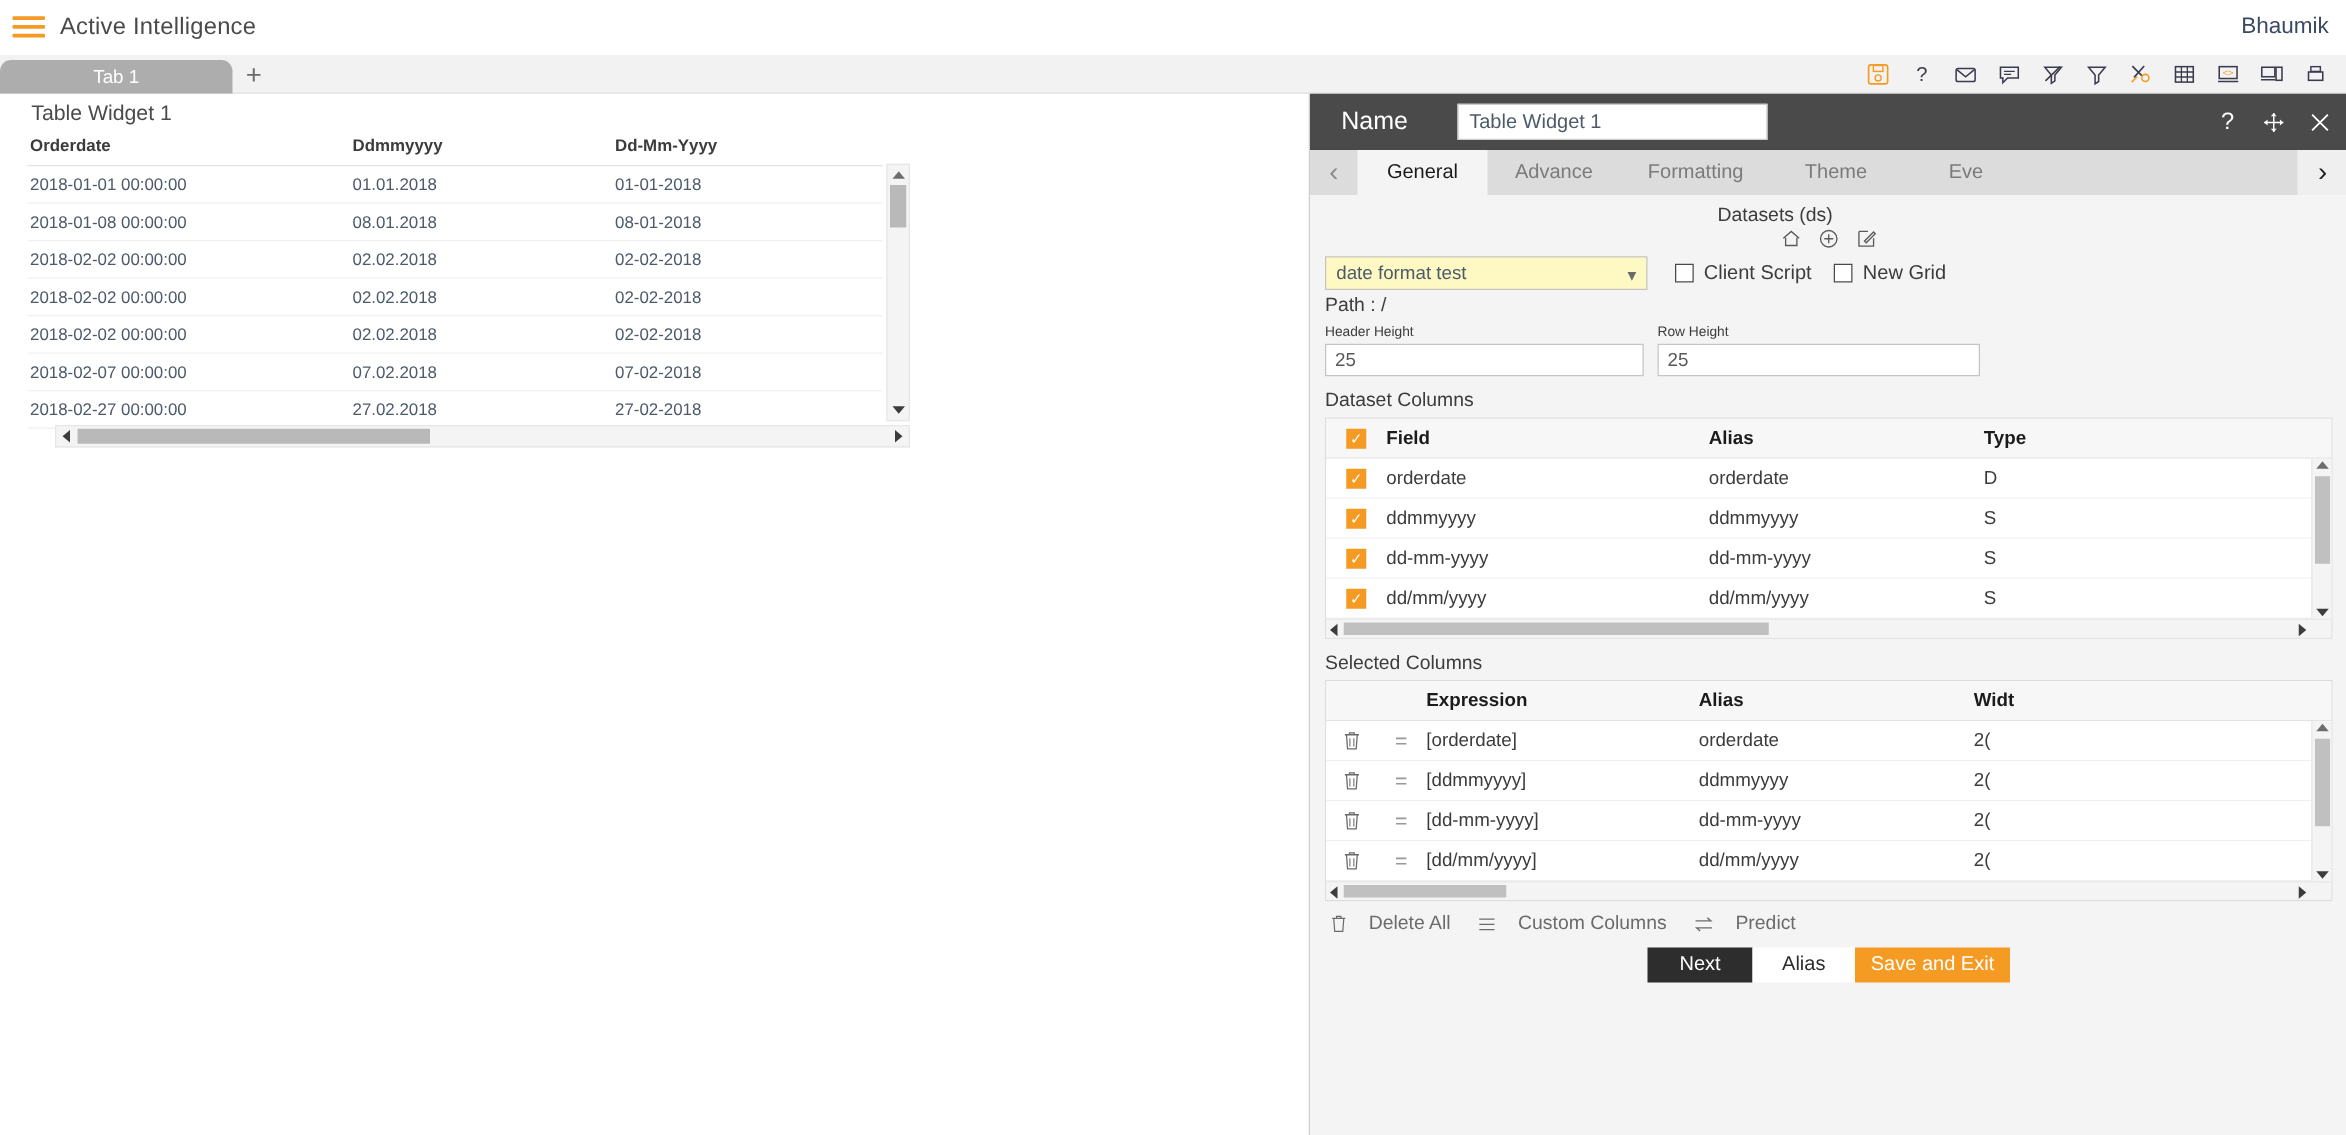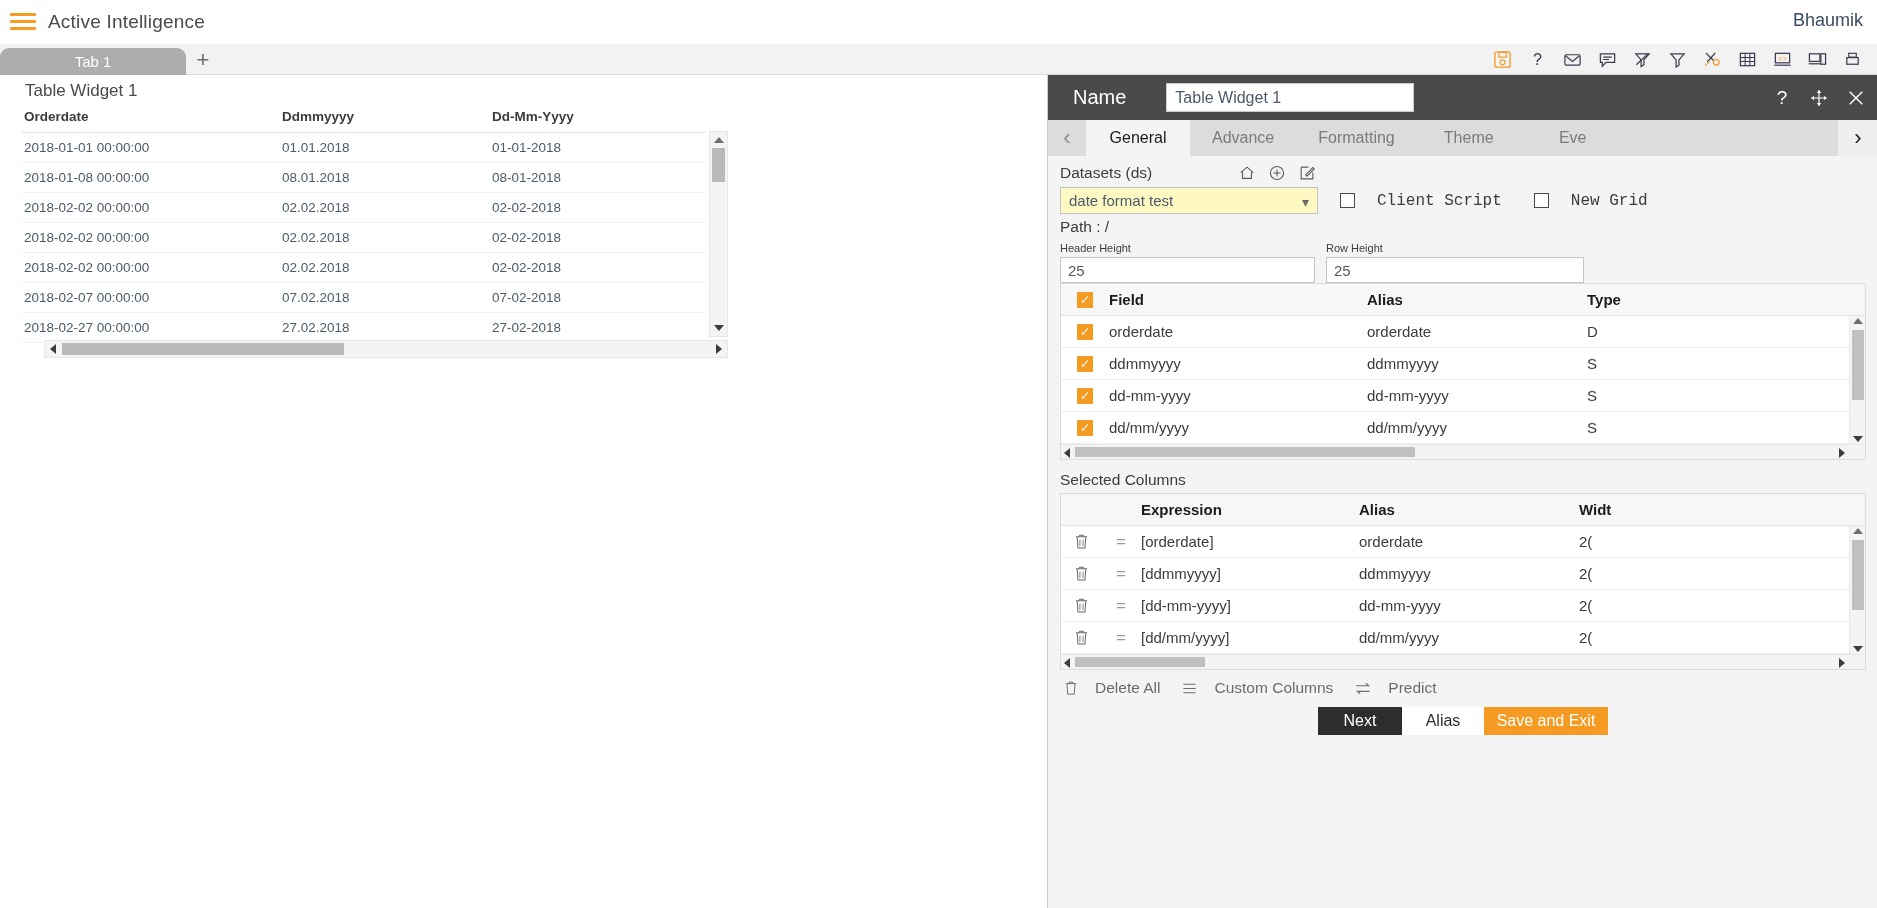--- a/index.html
+++ b/index.html
@@ -108,32 +108,32 @@
              font-size: 22px; cursor: pointer; }
   .tab-nav.right { position: absolute; right: 0; top: 0; height: 36px; background: #efefef; color: #222; width: 40px; }
   .ptab { padding: 0 22px; display: flex; align-items: center; justify-content: center;
           font-size: 16px; color: #7b7b7b; cursor: pointer; min-width: 104px; }
   .ptab.active { background: #f4f4f4; color: #1b1b1b; }
 
   .panel-body { position: absolute; left: 0; top: 81px; width: 830px; height: 752px; background: #f4f4f4;
                 padding: 0 12px; }
 
   .row-lbl { font-size: 15.5px; color: #3c3c3c; }
-  .ds-head { display: flex; align-items: center; padding-top: 8px; }
+  .ds-head { display: flex; align-items: center; padding-top: 8px; flex-direction: column; }
   .ds-head .row-lbl { width: 178px; }
   .ds-icons { display: flex; align-items: center; gap: 12px; }
   .ds-icons .ic { cursor: pointer; display: flex; align-items: center; justify-content: center; width: 18px; height: 18px; }
 
   .ds-line { display: flex; align-items: center; margin-top: 5px; }
   .ds-select {
     width: 258px; height: 27px; border: 1px solid #c4c4c4; background: #fef9c3; position: relative;
     font-size: 15px; color: #4d5a6a; padding: 0 8px; display: flex; align-items: center;
   }
   .ds-select .chev { position: absolute; right: 8px; top: 6px; color: #6a6a6a; font-size: 14px; }
-  .chk-group { display: flex; align-items: center; gap: 18px; margin-left: 22px; font-family: Liberation Mono, monospace; }
+  .chk-group { display: flex; align-items: center; gap: 4px; margin-left: 22px; }
   .chkbox { width: 15px; height: 15px; border: 1.6px solid #4a4a4a; background: #fff; display: inline-block; }
   .chk-label { font-size: 16px; color: #3c3c3c; margin-right: 14px; margin-left: 4px; }
   .path { font-size: 15.5px; color: #3c3c3c; margin-top: 4px; }
 
   .two-col { display: flex; margin-top: 6px; }
   .fieldcol { width: 255px; margin-right: 11px; }
   .field-lbl { font-size: 11px; color: #3c3c3c; margin-bottom: 3px; }
   .field-inp { width: 100%; height: 26px; border: 1px solid #c4c4c4; background: #fff; font-size: 15px;
                color: #5a5a5a; padding: 0 7px; font-family: "Liberation Sans", sans-serif; }
   .fieldcol.wide { width: 258px; }
@@ -420,20 +420,21 @@
       <div class="fieldcol">
         <div class="field-lbl">Header Height</div>
         <input class="field-inp" value="25" style="">
       </div>
       <div class="fieldcol wide">
         <div class="field-lbl">Row Height</div>
         <input class="field-inp" value="25" style="">
       </div>
     </div>
 
+    <div class="sec-lbl">Dataset Columns</div>
     <div class="grid-box">
       <div class="grid-hdr">
         <div class="c-chk">
             <span class="chk-on">✓</span>
           </div>
         <div class="cell c-field">Field</div>
         <div class="cell c-alias">Alias</div>
         <div class="cell c-type">Type</div>
       </div>
 

